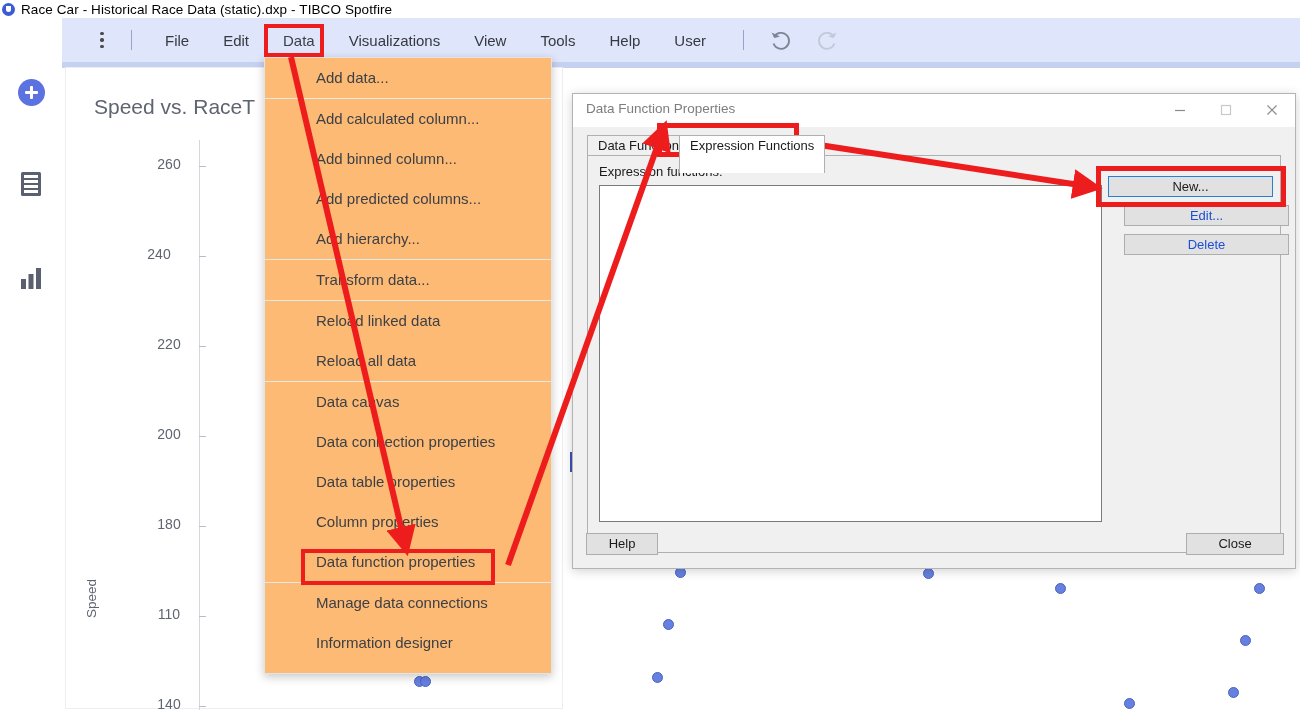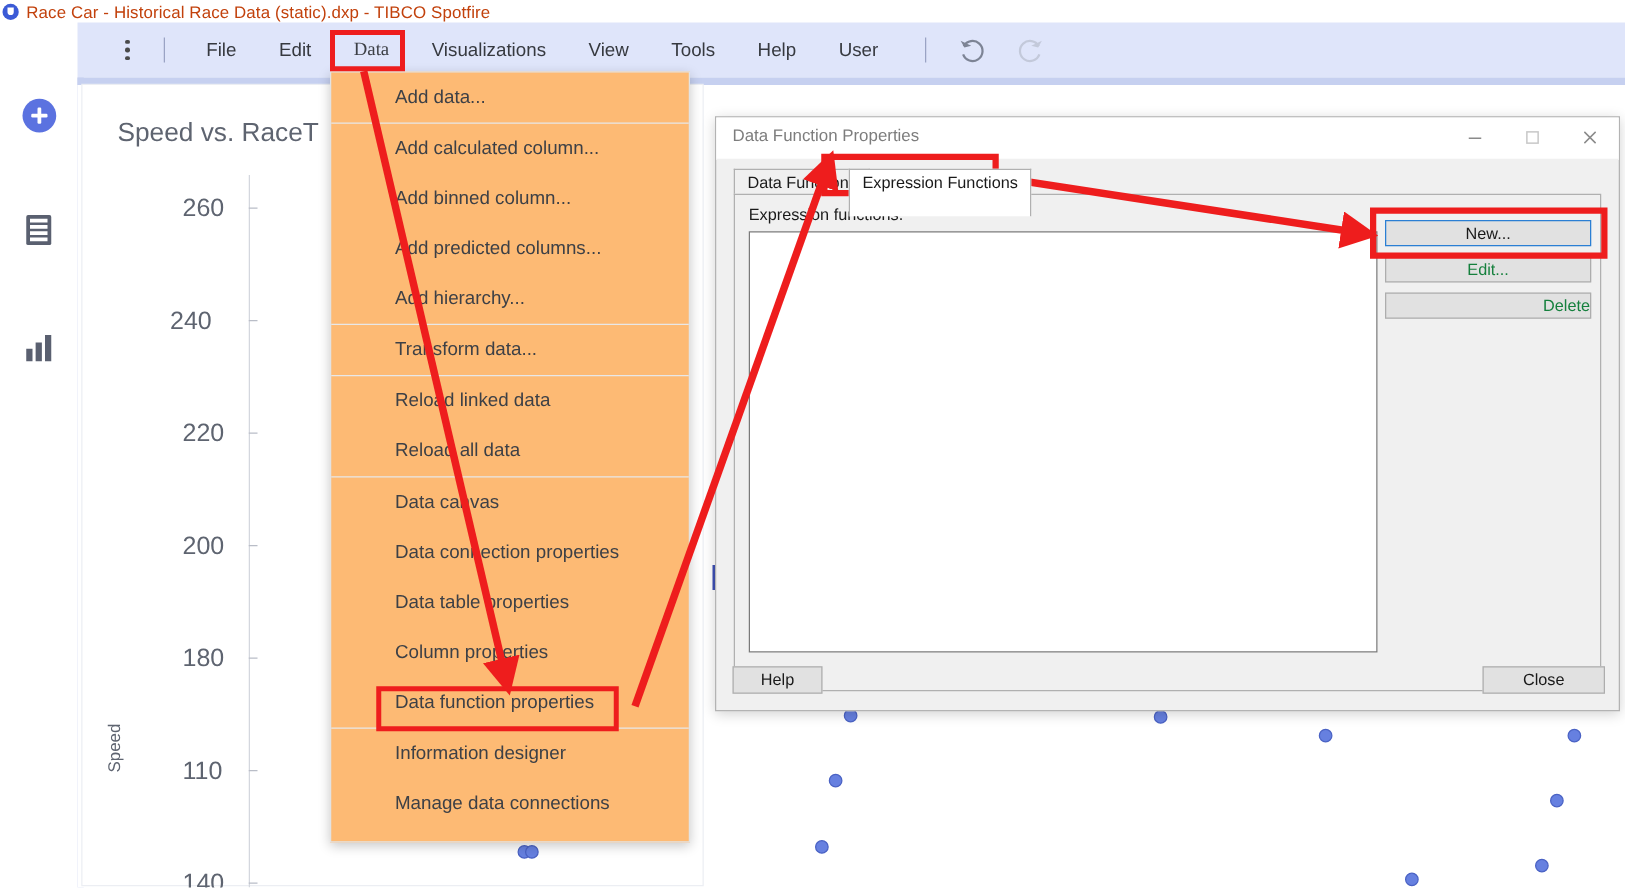--- a/index.html
+++ b/index.html
@@ -16,21 +16,21 @@
   }
   #app-logo{
     width:13px;height:13px;border-radius:50%;
     background:#3b5ad6;margin-left:2px;margin-right:6px;position:relative;flex:none;
   }
   #app-logo:after{
     content:"";position:absolute;left:4px;top:3px;width:5px;height:6px;
     border-radius:0 0 5px 5px;background:#ffffff;
   }
   #app-title-text{
-    font-size:13.5px;color:#c2410c;white-space:nowrap;letter-spacing:.1px;
+    font-size:13.5px;color:#000000;white-space:nowrap;letter-spacing:.1px;
   }
   
   #left-rail{
     position:absolute;left:0;top:18px;width:62px;height:692px;background:#ffffff;
   }
   .rail-btn{position:absolute;left:11px;width:40px;height:40px;display:flex;align-items:center;justify-content:center;}
   #rail-add{top:54px;}
   #rail-add .circ{
     width:27px;height:27px;border-radius:50%;background:#5b72e0;position:relative;
   }
@@ -54,21 +54,21 @@
   }
   #kebab{
     width:34px;height:44px;display:flex;flex-direction:column;align-items:center;justify-content:center;gap:3px;
     margin-left:23px;
   }
   #kebab span{width:3.5px;height:3.5px;border-radius:50%;background:#4a4a4a;display:block;}
   #menu-sep{width:1px;height:20px;background:#9aa3c4;margin:0 16px 0 12px;}
   .menu-top{
     font-size:15px;color:#36393f;padding:5px 9px;white-space:nowrap;margin:0 8px;position:relative;
   }
-  #menu-top-data{color:#3c3f45;font-family:Liberation Serif, serif;}
+  #menu-top-data{color:#3c3f45;}
   #data-highlight{
     position:absolute;left:264px;top:24px;width:60px;height:33px;
     border:4px solid #ee1d1d;box-sizing:border-box;
   }
   #undo-sep{width:1px;height:20px;background:#9aa3c4;margin:0 14px 0 20px;}
   .arrow-icon{width:26px;height:26px;margin:0 10px;}
   
   #canvas-area{
     position:absolute;left:62px;top:68px;width:1238px;height:642px;background:#ffffff;
   }
@@ -79,21 +79,21 @@
   #chart-panel-lborder{
     position:absolute;left:62px;top:62px;width:5px;height:648px;background:#c6d0f0;
   }
   #chart-title{
     position:absolute;left:28px;top:27px;font-size:21px;color:#5e6470;white-space:nowrap;
   }
   #yaxis-line{
     position:absolute;left:199px;top:140px;width:1px;height:570px;background:#d4d7de;
   }
   .ytick-label{
-    position:absolute;right:0;font-size:20px;color:#5e6470;text-align:left;width:46px;
+    position:absolute;right:0;font-size:14px;color:#5e6470;text-align:center;width:46px;
   }
   .ytick-mark{position:absolute;left:199px;width:7px;height:1px;background:#b9bdc7;}
   #ylabel{
     position:absolute;left:84px;top:618px;font-size:13.5px;color:#5e6470;
     transform:rotate(-90deg);transform-origin:left top;white-space:nowrap;
   }
   .dot{
     position:absolute;border-radius:50%;background:#6680e0;border:1px solid #4a62c4;box-sizing:border-box;
   }
   #chart-scroll-mark{
@@ -151,25 +151,25 @@
     position:absolute;left:11px;top:8px;font-size:13px;color:#1a1a1a;white-space:nowrap;
   }
   #expr-listbox{
     position:absolute;left:11px;top:29px;width:503px;height:337px;background:#ffffff;
     border:1px solid #7a7a7a;box-sizing:border-box;
   }
   .dlg-btn{
     position:absolute;font-size:13px;text-align:center;line-height:20px;
     background:#e1e1e1;border:1px solid #adadad;box-sizing:border-box;color:#1a1a1a;
   }
-  .dlg-btn.disabled{color:#15803d;}
+  .dlg-btn.disabled{color:#1d4ed8;margin-left:16px;}
   #btn-new{left:1108px;top:176px;width:165px;height:21px;background:#e1e1e1;border:1px solid #2a7fd4;position:absolute;
            font-size:13px;text-align:center;line-height:19px;box-sizing:border-box;color:#1a1a1a;}
   #btn-edit{left:1108px;top:205px;width:165px;height:21px;}
-  #btn-delete{left:1108px;top:234px;width:165px;height:21px;text-align:right;}
+  #btn-delete{left:1108px;top:234px;width:165px;height:21px;}
   #new-highlight{
     position:absolute;left:1096px;top:166px;width:190px;height:41px;
     border:5px solid #ee1d1d;box-sizing:border-box;
   }
   #btn-help{left:586px;top:533px;width:72px;height:22px;position:absolute;}
   #btn-close{left:1186px;top:533px;width:98px;height:22px;position:absolute;}
   #exprfn-tab-highlight{
     position:absolute;left:657px;top:123px;width:142px;height:34px;
     border:5px solid #ee1d1d;box-sizing:border-box;
   }
@@ -292,22 +292,22 @@
       <div class="menu-item">Reload all data</div>
     </div>
     <div class="menu-group">
       <div class="menu-item">Data canvas</div>
       <div class="menu-item">Data connection properties</div>
       <div class="menu-item">Data table properties</div>
       <div class="menu-item">Column properties</div>
       <div class="menu-item">Data function properties</div>
     </div>
     <div>
+      <div class="menu-item">Manage data connections</div>
       <div class="menu-item">Information designer</div>
-      <div class="menu-item">Manage data connections</div>
     </div>
   </div>
 
 <div id="dialog">
   <div id="dialog-titlebar">
     <div id="dialog-title">Data Function Properties</div>
     <div class="win-btn" id="win-min">
       <svg width="14" height="14" viewBox="0 0 14 14">
           <line x1="2" y1="7.5" x2="12" y2="7.5" stroke="#8a8a8a" stroke-width="1.2"></line>
         </svg>

